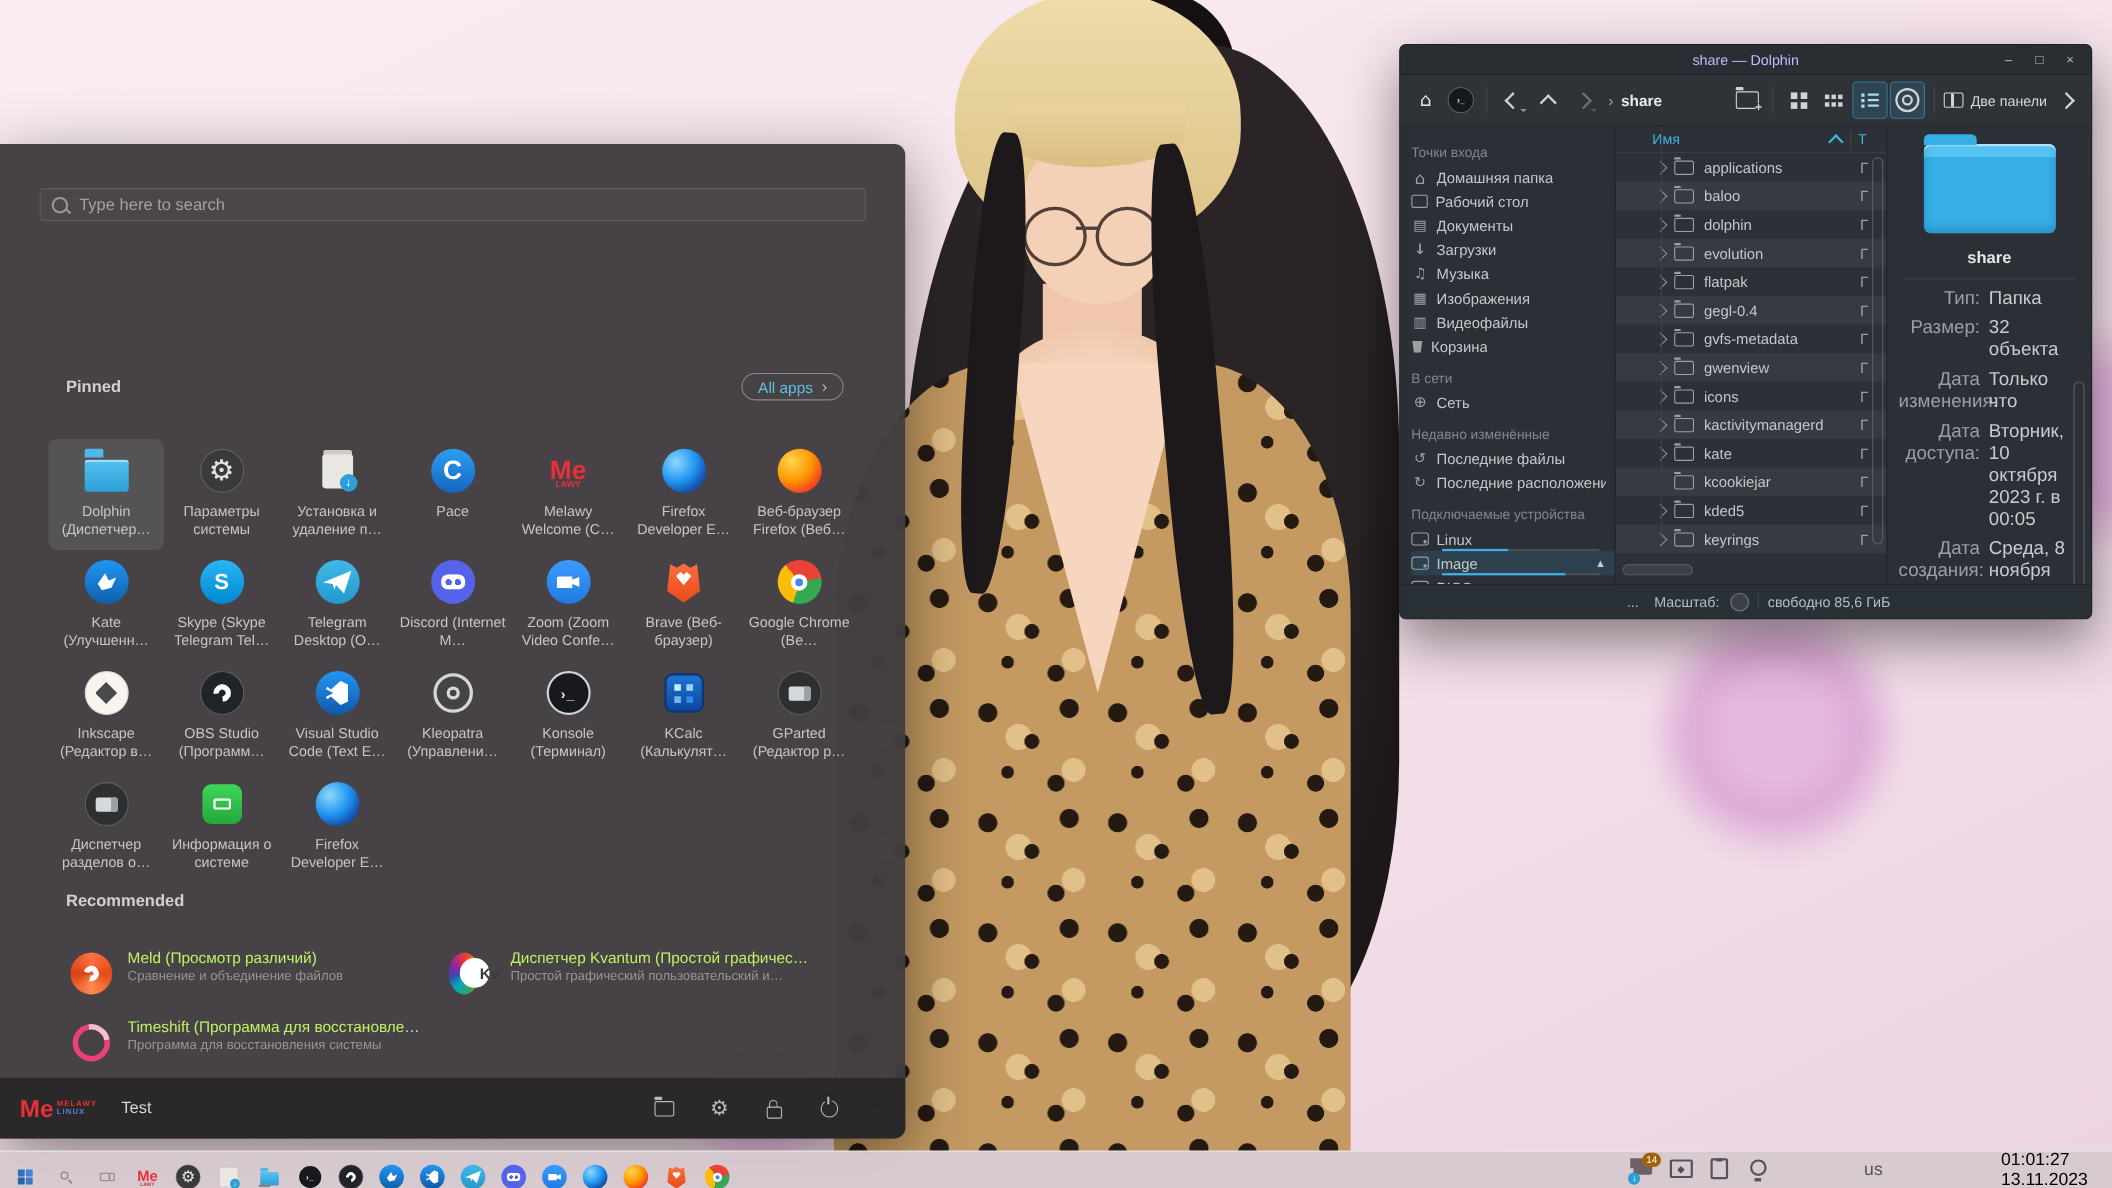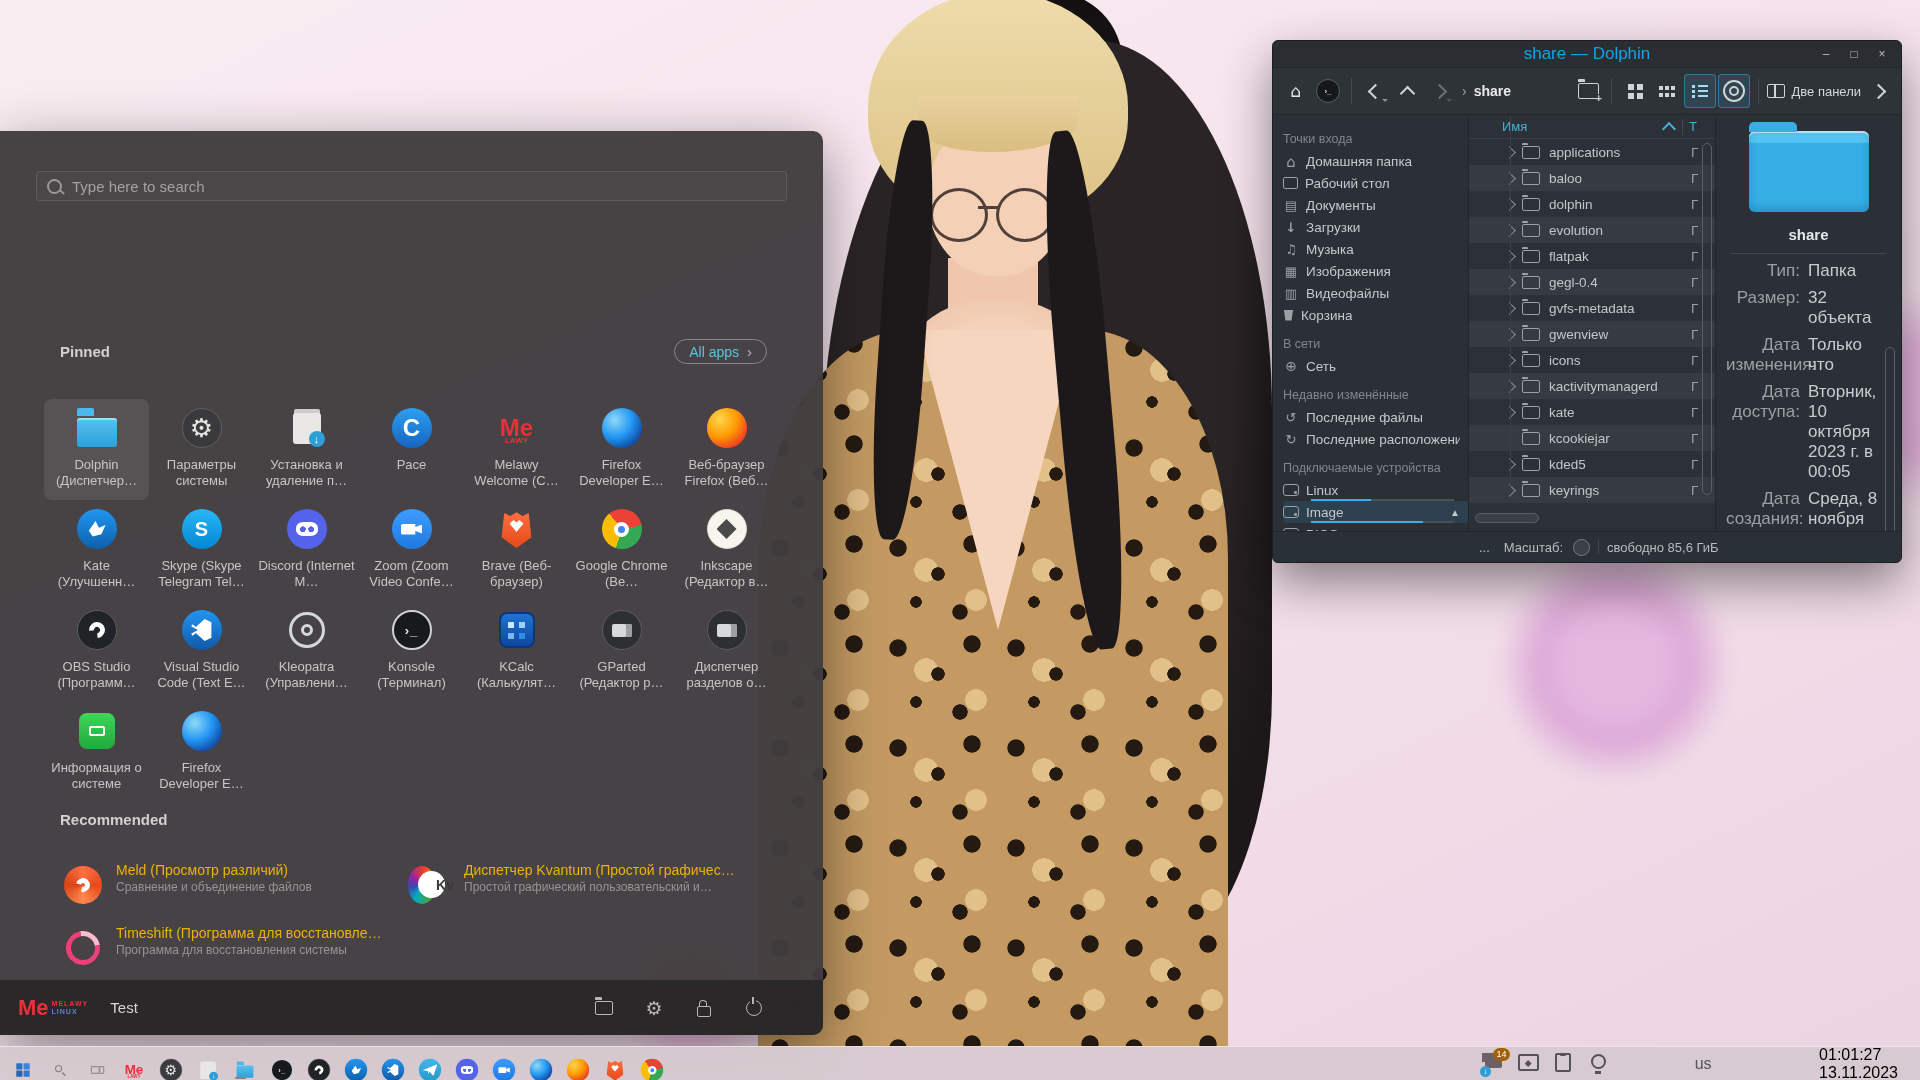--- a/index.html
+++ b/index.html
@@ -84,21 +84,21 @@
   .tile.selected{background:rgba(255,255,255,.085);}
   .applabel{margin-top:6px;font-size:13px;line-height:16px;color:#c9c5c6;text-align:center;
     width:100px;max-height:32px;overflow:hidden;}
 
   .rec-label{position:absolute;left:60px;top:680px;}
   .recgrid{position:absolute;left:60px;top:716px;width:730px;display:grid;
     grid-template-columns:330px 1fr;grid-auto-rows:63px;grid-column-gap:18px;}
   .recitem{display:grid;grid-template-columns:44px 1fr;grid-template-rows:18px 16px;
     column-gap:12px;align-content:center;}
   .recitem .appicon{grid-row:1/3;font-size:40px;}
-  .rtitle{font-size:14px;color:#eab308;white-space:nowrap;overflow:hidden;}
+  .rtitle{font-size:14px;color:#bef264;white-space:nowrap;overflow:hidden;}
   .rsub{font-size:12px;color:#989495;white-space:nowrap;overflow:hidden;}
 
   .lfooter{position:absolute;left:0;bottom:0;width:100%;height:55px;
     background:rgba(40,38,39,.92);border-radius:0 0 10px 0;
     display:flex;align-items:center;}
   .brand{display:flex;align-items:center;margin-left:18px;gap:3px;}
   .brand-me{color:#e8303a;font-weight:bold;font-size:22px;line-height:20px;}
   .brand-col{display:flex;flex-direction:column;line-height:8px;}
   .brand-top{color:#e8303a;font-size:7px;font-weight:bold;letter-spacing:1px;}
   .brand-bot{color:#5f7fd9;font-size:7px;font-weight:bold;letter-spacing:1px;}
@@ -218,21 +218,21 @@
   .ic-timeshift::before{content:"";width:34px;height:34px;border-radius:50%;
     border:5px solid #ec407a;border-top-color:#f8bbd0;transform:rotate(35deg);}
 
   
   .dolphin{position:absolute;left:1272px;top:40px;width:630px;height:523px;
     background:#2b3036;border:1px solid #1b1e22;border-radius:6px;
     box-shadow:0 20px 50px rgba(0,0,0,.45);color:#c7ccd0;font-size:13px;
     display:flex;flex-direction:column;box-sizing:border-box;overflow:hidden;}
   .titlebar{height:26px;background:#2a2e33;display:flex;align-items:center;
     border-bottom:1px solid #22262a;flex:none;position:relative;}
-  .title-text{position:absolute;left:0;right:0;text-align:center;font-size:17px;color:#0ea5e9;}
+  .title-text{position:absolute;left:0;right:0;text-align:center;font-size:13px;color:#c4b5fd;}
   .winbtns{margin-left:auto;display:flex;gap:14px;padding-right:12px;z-index:1;}
   .winbtn{color:#b6bbbf;font-size:12px;width:14px;text-align:center;}
   .toolbar{height:46px;display:flex;align-items:center;gap:2px;padding:0 8px;flex:none;
     background:#2e3338;border-bottom:1px solid #22262a;}
   .tbtn{height:32px;min-width:30px;display:flex;align-items:center;justify-content:center;
     border-radius:4px;position:relative;color:#cfd4d6;}
   .tbtn.active{background:rgba(61,174,233,.14);border:1px solid rgba(61,174,233,.5);}
   .tsep{width:1px;height:26px;background:#43484d;margin:0 6px;flex:none;}
   .i-home{font-size:17px;color:#e4e7e9;font-family:"DejaVu Sans",sans-serif;}
   .i-termcircle{width:22px;height:22px;border-radius:50%;background:#16191c;border:1px solid #5a5f63;
@@ -535,20 +535,27 @@
         </div>
 
         <div class="tile">
           <span class="appicon ic-skype">
             <span class="glyph">S</span>
 
           </span>
           <span class="applabel">Skype (Skype Telegram Tel…</span>
         </div>
 
+        <div class="tile">
+          <span class="appicon ic-telegram">
+            
+            
+          </span>
+          <span class="applabel">Telegram Desktop (O…</span>
+        </div>
 
         <div class="tile">
           <span class="appicon ic-discord">
             
             
           </span>
           <span class="applabel">Discord (Internet M…</span>
         </div>
 
         <div class="tile">

